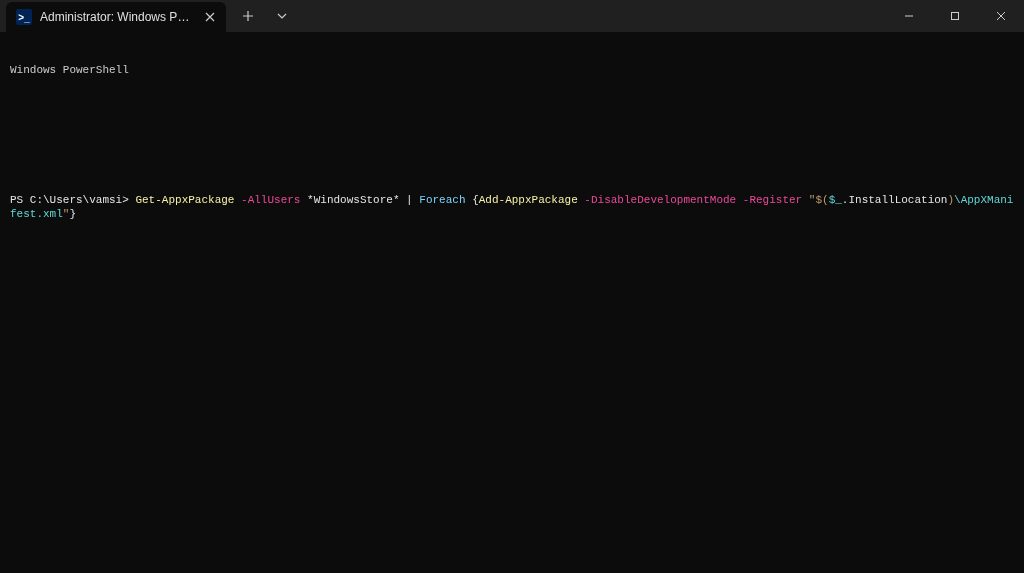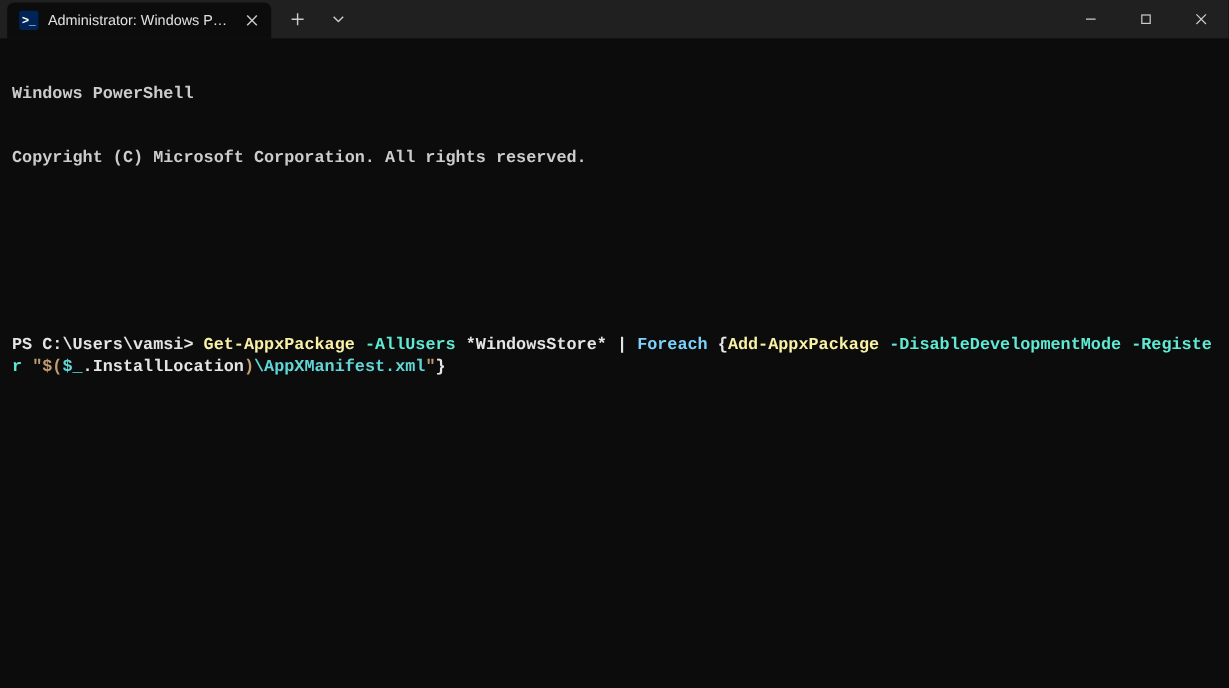--- a/index.html
+++ b/index.html
@@ -95,29 +95,28 @@
       height: 32px;
       display: flex;
       align-items: center;
       justify-content: center;
       color: #cccccc;
       cursor: pointer;
     }
     .terminal-content {
       padding: 4px 10px;
       color: #cccccc;
-      font-size: 14px;
+      font-size: 11px;
       line-height: 1.25;
       white-space: pre-wrap;
       word-break: break-all;
-      font-weight: bold;
     }
     .tok-white { color: #e5e5e5; }
     .tok-cmd { color: #f9f1a5; text-align: right; }
-    .tok-gray { color: #5eead4; }
+    .tok-gray { color: #ec4899; }
     .tok-keyword { color: #7dd3fc; }
     .tok-cyan { color: #61d6d6; }
     .tok-str { color: #c19c6c; }
     .blank-line { height: 17px; }
     .cmd-line { display: block; }
   </style>
 </head>
 <body>
 
 <div class="titlebar">
@@ -159,17 +158,16 @@
     <div class="win-btn close">
       <svg width="10" height="10" viewBox="0 0 10 10">
           <path d="M1 1 L9 9 M9 1 L1 9" stroke="currentColor" stroke-width="1" fill="none"></path>
         </svg>
     </div>
   </div>
 </div>
 
 <div class="terminal-content">
   <div>Windows PowerShell</div>
-  <div>Copyright (C) Microsoft Corporation. All rights reserved.</div>
   <div class="blank-line"></div>
   <div class="blank-line"></div>
   <span class="cmd-line"><span class="tok-white">PS C:\Users\vamsi&gt; </span><span class="tok-cmd">Get-AppxPackage</span><span class="tok-gray"> -AllUsers </span><span class="tok-white">*WindowsStore*</span><span class="tok-white"> | </span><span class="tok-keyword">Foreach</span><span class="tok-white"> {</span><span class="tok-cmd">Add-AppxPackage</span><span class="tok-gray"> -DisableDevelopmentMode </span><span class="tok-gray">-Register</span><span class="tok-str"> "$(</span><span class="tok-cyan">$_</span><span class="tok-white">.InstallLocation</span><span class="tok-str">)</span><span class="tok-cyan">\AppXManifest.xml</span><span class="tok-str">"</span><span class="tok-white">}</span></span>
 </div>
 
 </body></html>

